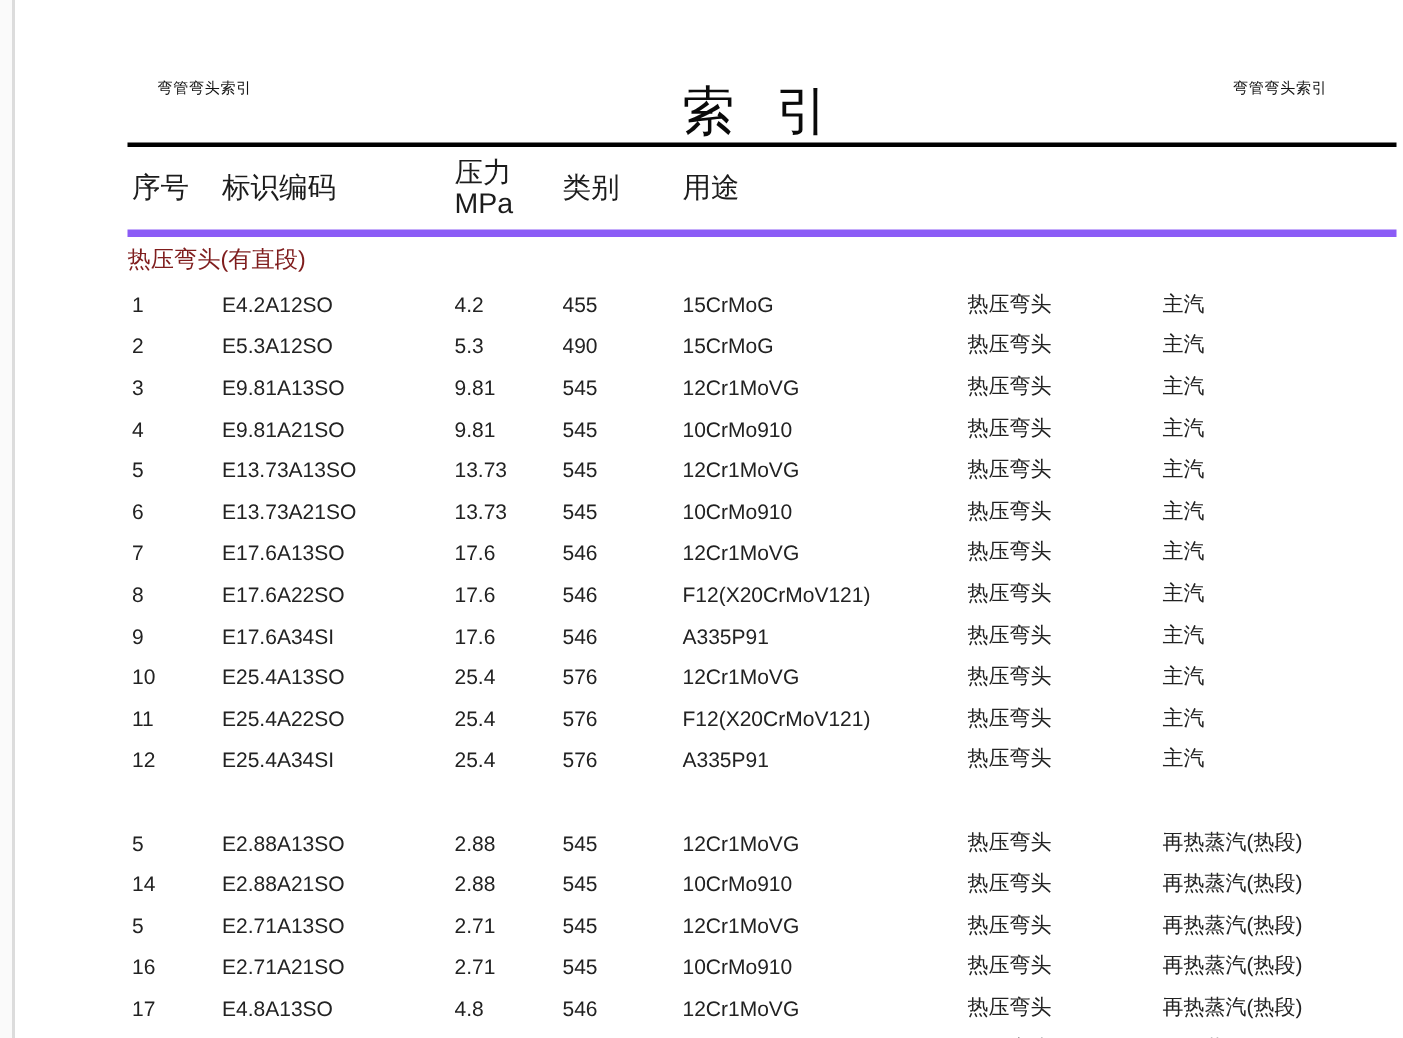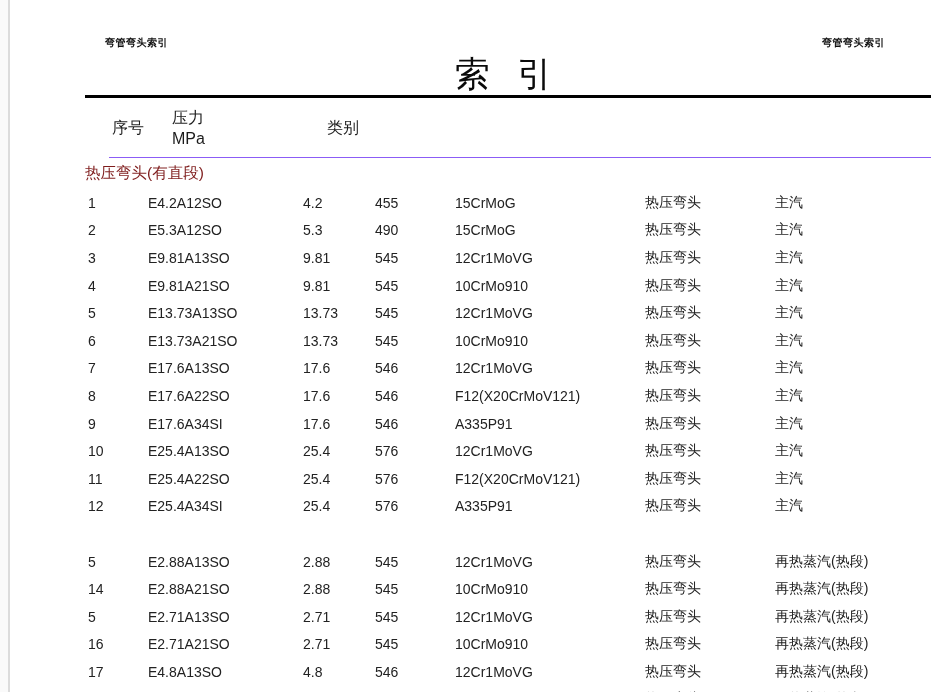--- a/index.html
+++ b/index.html
@@ -23,23 +23,23 @@
     background: #fafafa;
   }
   .edge-line {
     position: absolute;
     left: 8px; top: 0; bottom: 0;
     width: 2px;
     background: #dcdcdc;
   }
   .running-header {
     position: absolute;
-    top: 36px;
+    top: 52px;
     font-size: 10px;
-    font-weight: 700;
+    font-weight: 400;
     letter-spacing: 0.5px;
     color: #111;
   }
   .running-header.left { left: 105px; }
   .running-header.right { right: 50px; }
   .doc-title {
     position: absolute;
     left: 85px;
     top: 51px;
     width: 846px;
@@ -54,23 +54,22 @@
     position: absolute;
     left: 85px;
     top: 95px;
     width: 846px;
     border-top: 3px solid #000;
   }
   .thead {
     display: grid;
     grid-template-columns: 63px 155px 72px 80px 190px 130px 1fr;
     height: 60px;
-    border-bottom: 1px solid #8b5cf6;
-    font-size: 16px;
-    margin-left: 24px;
+    border-bottom: 5px solid #8b5cf6;
+    font-size: 19px;
   }
   .hcell {
     display: flex;
     flex-direction: column;
     justify-content: center;
     line-height: 21px;
   }
   .hcell.first { padding-left: 3px; }
   .section-row {
     height: 31px;
@@ -104,33 +103,41 @@
 
   <h1 class="doc-title">索 引</h1>
 
   <div class="index-table">
     <div class="thead">
   <div class="hcell first">
     <div class="h-label">序号</div>
 
   </div>
 
+  <div class="hcell">
+    <div class="h-label">标识编码</div>
+
+  </div>
 
   <div class="hcell">
     <div class="h-label">压力</div>
     <div class="h-sub">MPa</div>
   </div>
 
 
 
   <div class="hcell">
     <div class="h-label">类别</div>
 
   </div>
 
+  <div class="hcell">
+    <div class="h-label">用途</div>
+
+  </div>
 </div>
     <div class="section-row">热压弯头(有直段)</div>
     <div class="tbody">
   <div class="trow">
     <div class="c c-no">1</div>
     <div class="c c-code">E4.2A12SO</div>
     <div class="c c-press">4.2</div>
     <div class="c c-temp">455</div>
     <div class="c c-mat">15CrMoG</div>
     <div class="c c-cat">热压弯头</div>

